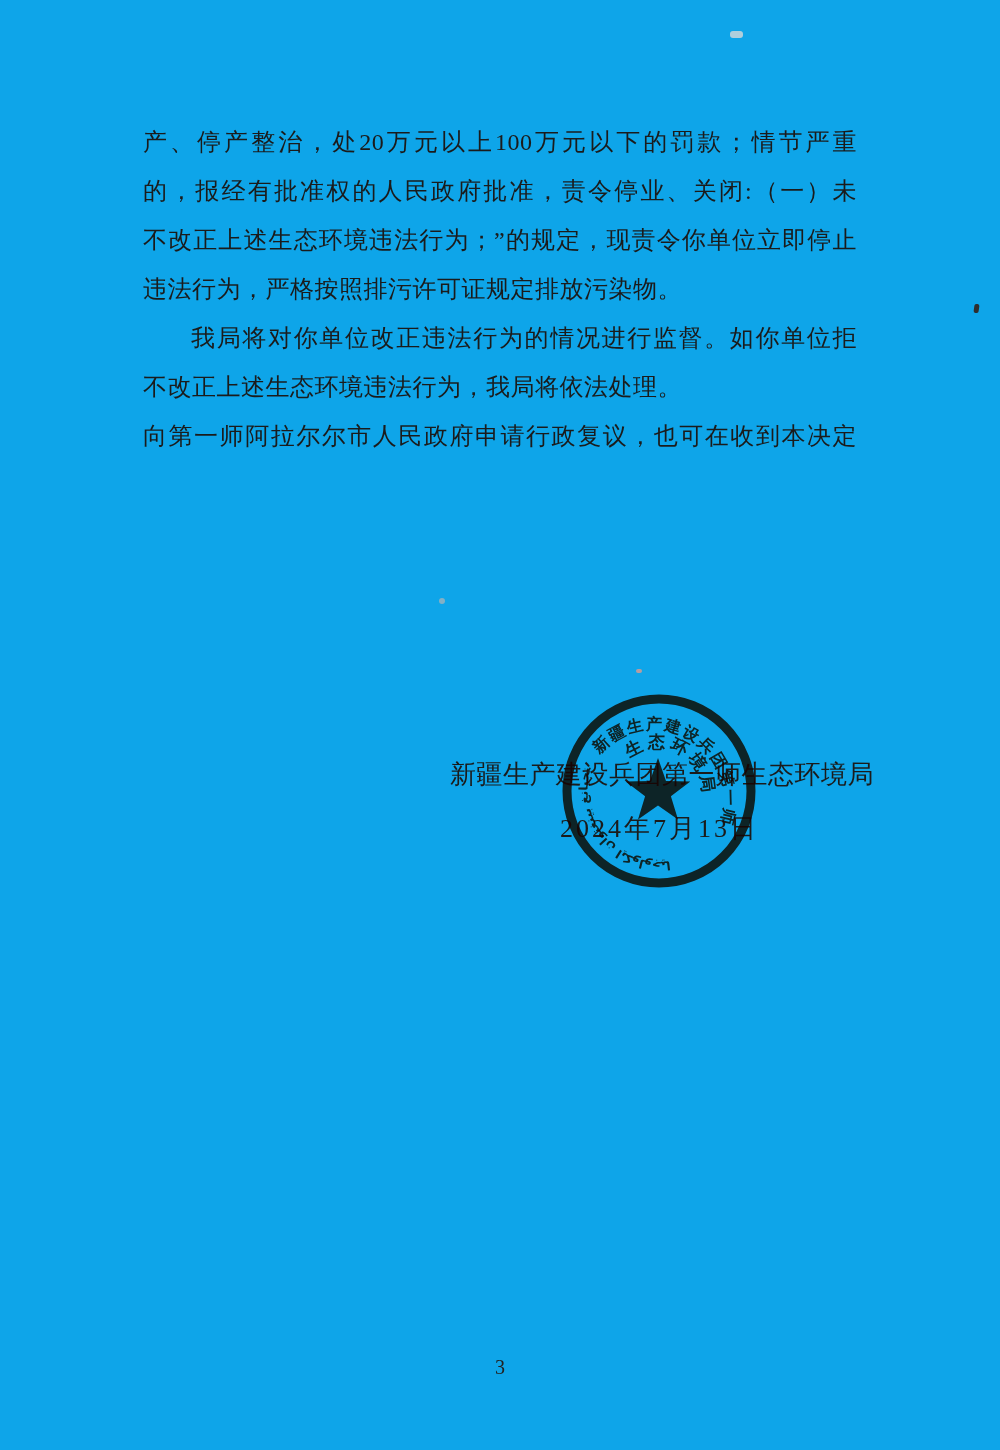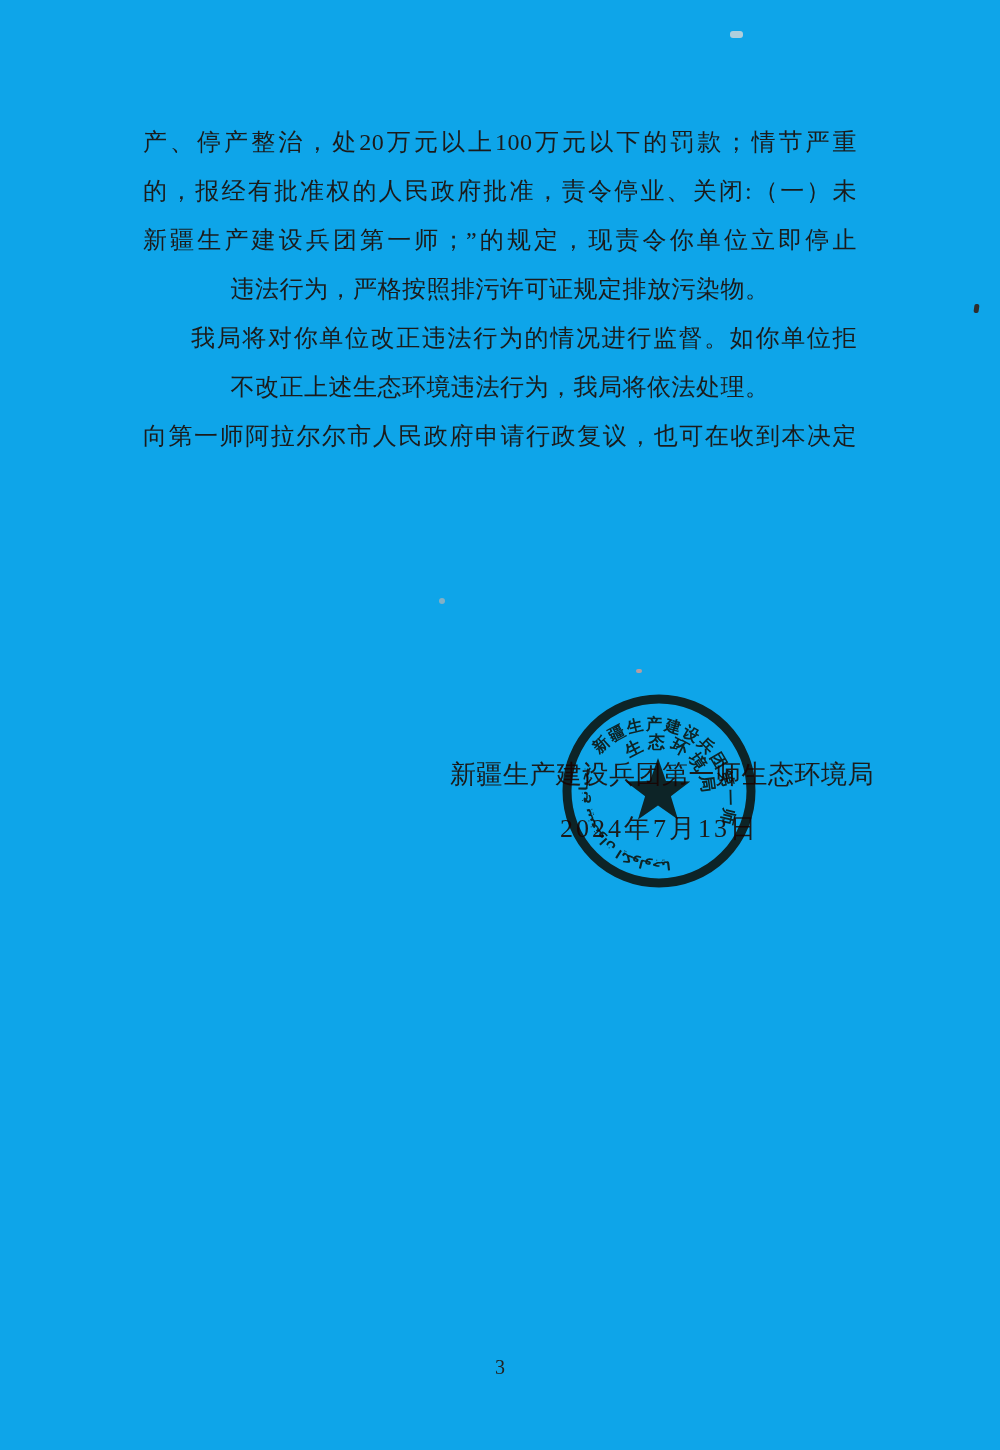--- a/index.html
+++ b/index.html
@@ -17,21 +17,20 @@
     left:143px; top:118px;
     width:714px;
   }
   .line {
     height:49px;
     line-height:49px;
     font-size:24px;
     letter-spacing:0.5px;
     white-space:nowrap;
     color:#1b1b1b;
-    text-align:center;
   }
   .line.j {
     white-space:normal;
     text-align:justify;
     text-align-last:justify;
     text-justify:inter-character;
   }
   .line.indent { text-indent:48px; }
   .sig-name {
     position:absolute;
@@ -76,21 +75,21 @@
   .a4 { left:636px; top:669px; width:6px; height:4px; background:#e09a8d; border-radius:2px; opacity:.8; }
 </style>
 </head>
 <body>
 
 <div class="page">
 
   <div class="body-text">
     <div class="line j">产、停产整治，处20万元以上100万元以下的罚款；情节严重</div>
     <div class="line j">的，报经有批准权的人民政府批准，责令停业、关闭:（一）未</div>
-    <div class="line j">新疆生产建设兵团第一师；”的规定，现责令你单位立即停止</div>
+    <div class="line j">不改正上述生态环境违法行为；”的规定，现责令你单位立即停止</div>
     <div class="line">违法行为，严格按照排污许可证规定排放污染物。</div>
     <div class="line j indent">我局将对你单位改正违法行为的情况进行监督。如你单位拒</div>
     <div class="line">不改正上述生态环境违法行为，我局将依法处理。</div>
     <div class="line j">向第一师阿拉尔尔市人民政府申请行政复议，也可在收到本决定</div>
   </div>
 
   <div class="sig-name">新疆生产建设兵团第一师生态环境局</div>
   <div class="sig-date">2024年7月13日</div>
 
   <svg class="seal" viewBox="0 0 204 208" xmlns="http://www.w3.org/2000/svg">

